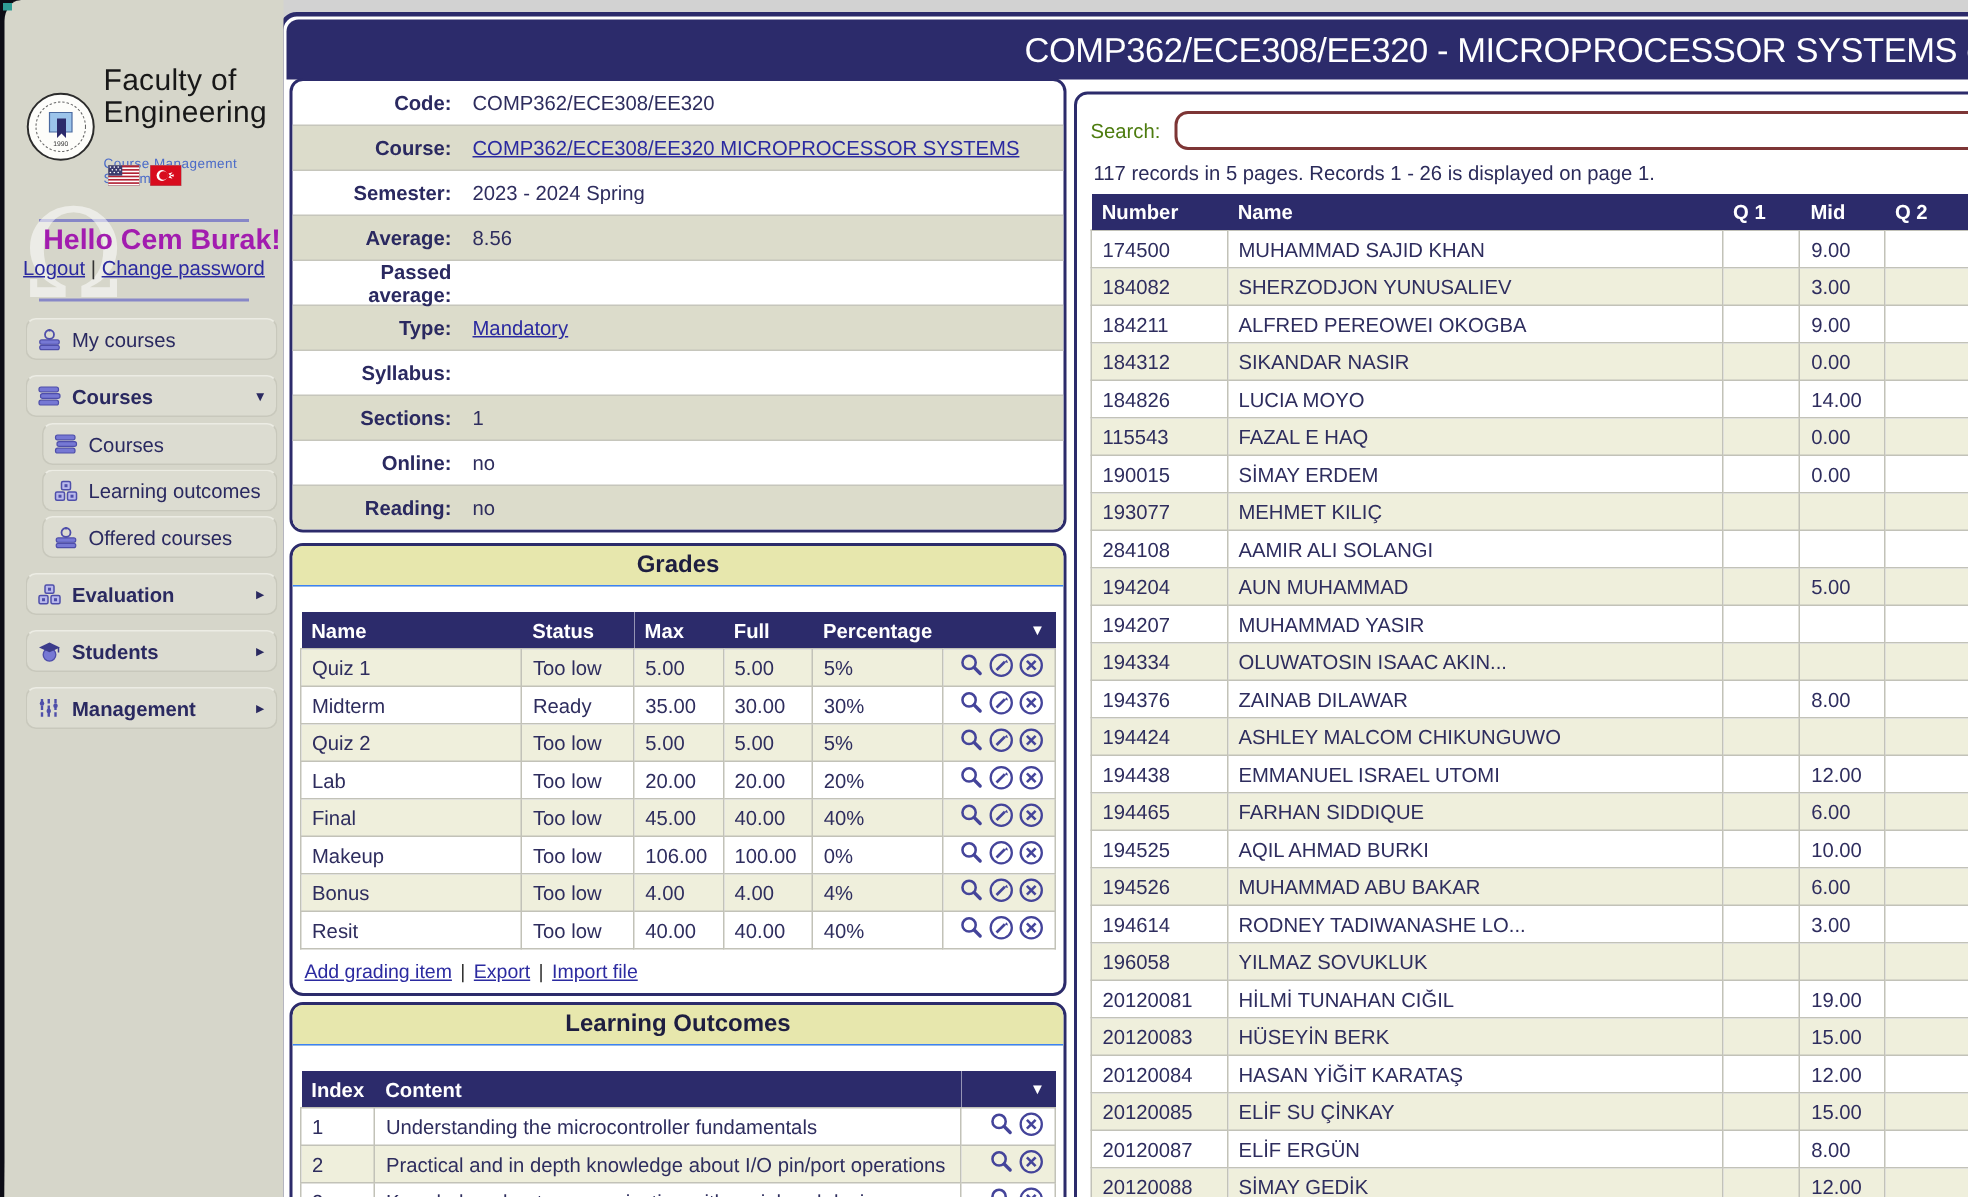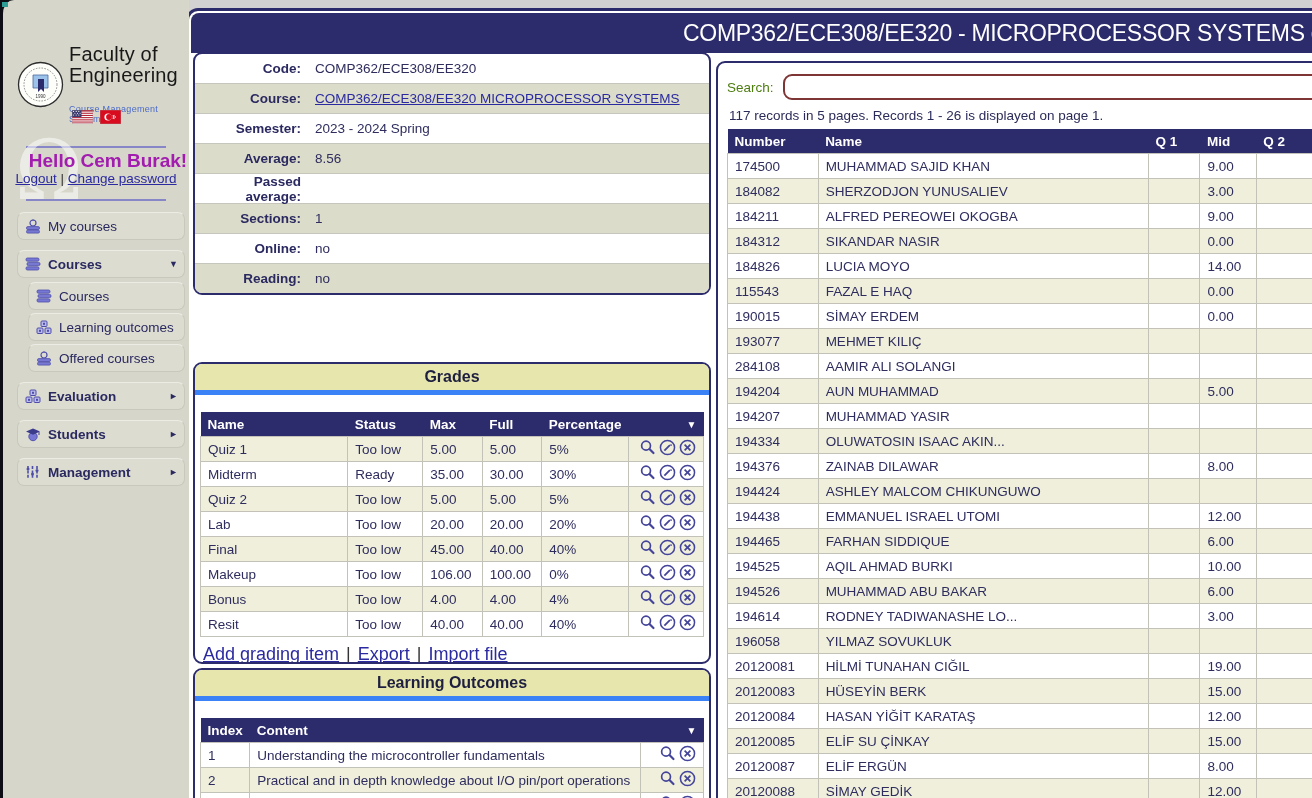--- a/index.html
+++ b/index.html
@@ -59,37 +59,37 @@
   #grades-panel{left:193px;top:362px;width:514px;height:298px;}
   #lo-panel{left:193px;top:668px;width:514px;height:210px;}
   #students-panel{left:716px;top:61px;width:620px;height:800px;}
   
   .drow{display:flex;align-items:center;height:29px;border-bottom:1px solid #c6c6bc;}
   .drow:last-child{border-bottom:none;}
   .drow.alt{background:#dcdccb;}
   .dlabel{width:106px;text-align:right;font-weight:bold;font-size:13.5px;color:#2a2960;padding-right:6px;flex:none;}
   .dvalue{flex:1;font-size:13.5px;color:#2e2d5e;padding-left:8px;white-space:nowrap;overflow:hidden;}
   
-  .section-title{height:26px;line-height:26px;text-align:center;font-weight:bold;font-size:16px;color:#1e1e40;background:#e7e7ad;border-bottom:5px solid #3b82f6;}
+  .section-title{height:26px;line-height:26px;text-align:center;font-weight:bold;font-size:16px;color:#1e1e40;background:#e7e7ad;border-bottom:1px solid #3b82f6;}
   .table-wrap{margin:17px 5px 0 5px;}
   
   table.data-table{border-collapse:collapse;table-layout:fixed;}
   table.data-table th{
     background:#2c2b6b;color:#fff;font-size:13.5px;font-weight:bold;text-align:left;
     padding:3px 7px;height:18px;white-space:nowrap;overflow:hidden;position:relative;
   }
   table.data-table td{
     font-size:13.5px;color:#2e2d5e;padding:0 7px;height:24px;
     border:1px solid #c2c2b8;white-space:nowrap;overflow:hidden;background:#fff;
   }
   table.data-table tr.alt td{background:#efefdc;}
   td.actions{text-align:right;padding-right:4px;}
   td.actions .icon{margin-left:3px;cursor:pointer;}
   .sort{float:right;font-size:10px;color:#fff;cursor:pointer;}
-  .grades-footer{margin:7px 0 0 6px;font-size:18px;color:#333;}
+  .grades-footer{margin:7px 0 0 6px;font-size:13px;color:#333;}
   .grades-footer a.lnk{margin:0 2px;}
   
   .sp-inner{padding:9px 0 0 9px;}
   .search-row{display:flex;align-items:center;height:30px;margin-bottom:6px;}
   .search-label{font-size:13.5px;color:#4d7c0f;flex:none;}
   input.search{
     flex:1;height:22px;border:2px solid #7d3535;border-radius:9px;margin-left:9px;
     font-size:14px;padding:0 8px;background:#fff;outline:none;color:#222;
     font-family:"Liberation Sans",sans-serif;
   }
@@ -288,20 +288,28 @@
       </div>
       <div class="drow alt">
         <span class="dlabel">Average:</span>
         <span class="dvalue"><span>8.56</span></span>
       </div>
       <div class="drow">
         <span class="dlabel">Passed average:</span>
         <span class="dvalue"><span></span></span>
       </div>
       <div class="drow alt">
+        <span class="dlabel">Type:</span>
+        <span class="dvalue"><a class="lnk">Mandatory</a></span>
+      </div>
+      <div class="drow">
+        <span class="dlabel">Syllabus:</span>
+        <span class="dvalue"><span></span></span>
+      </div>
+      <div class="drow alt">
         <span class="dlabel">Sections:</span>
         <span class="dvalue"><span>1</span></span>
       </div>
       <div class="drow">
         <span class="dlabel">Online:</span>
         <span class="dvalue"><span>no</span></span>
       </div>
       <div class="drow alt">
         <span class="dlabel">Reading:</span>
         <span class="dvalue"><span>no</span></span>

